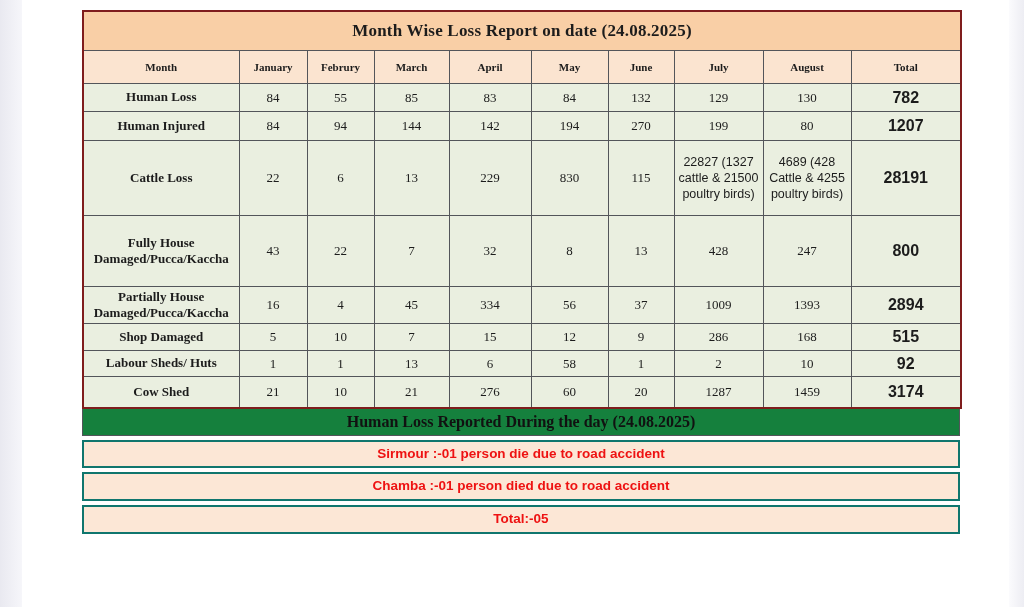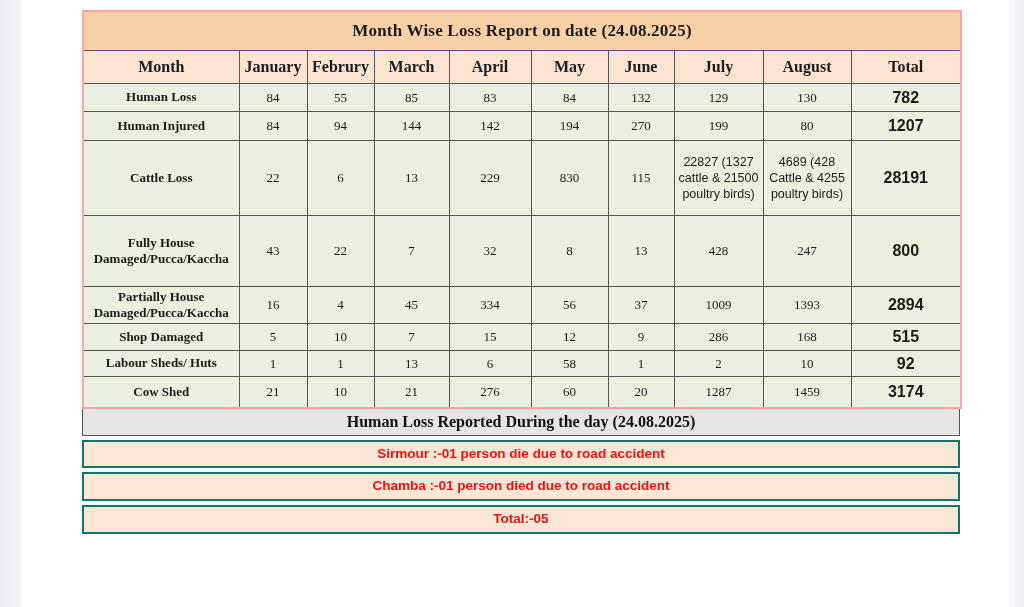--- a/index.html
+++ b/index.html
@@ -14,34 +14,34 @@
     background:linear-gradient(to right,#e9e9f0,#f6f6fa);
   }
   .edge-strip-right{
     position:absolute;right:0;top:0;width:15px;height:607px;
     background:linear-gradient(to left,#ededf3,#fbfbfd);
   }
   .content{position:absolute;left:82px;top:10px;width:878px;}
 
   table.report{
     border-collapse:collapse;table-layout:fixed;width:878px;
-    border:2px solid #fca5a5;
+    border:2px solid #7f1d1d;
   }
   table.report td,table.report th{
     border:1px solid #53555a;
     text-align:center;vertical-align:middle;
     padding:1px 2px;color:#1c1c1c;overflow:hidden;
   }
   tr.title-row td{
     background:#f9cfa6;height:36px;
     font-weight:bold;font-size:17px;letter-spacing:.2px;
   }
   tr.header-row th{
     background:#fbe4d0;height:30px;
-    font-weight:bold;font-size:16px;
+    font-weight:bold;font-size:11px;
   }
   tbody tr td{background:#eaefe0;font-size:13px;}
   td.row-label{font-weight:bold;font-size:13px;line-height:1.25;padding:1px 6px;}
   td.num{font-size:13px;}
   td.sans-cell{
     font-family:"Liberation Sans", sans-serif;
     font-size:12.5px;line-height:1.3;padding:1px 3px;
   }
   td.total{
     font-family:"Liberation Sans", sans-serif;
@@ -52,21 +52,21 @@
   tbody tr:nth-child(3){height:75px;}
   tbody tr:nth-child(4){height:71px;}
   tbody tr:nth-child(5){height:37px;}
   tbody tr:nth-child(6){height:27px;}
   tbody tr:nth-child(7){height:26px;}
   tbody tr:nth-child(8){height:31px;}
 
   .section-bar{
     box-sizing:border-box;width:878px;min-height:27px;
     margin-top:0;border:1px solid #53555a;border-top:none;
-    background:#e5e5e5;display:flex;align-items:center;justify-content:center;
+    background:#15803d;display:flex;align-items:center;justify-content:center;
     font-weight:bold;font-size:16px;color:#111;
   }
   .notes{width:878px;}
   .note{
     box-sizing:border-box;width:878px;min-height:28px;
     border:2px solid #0f766e;
     background:#fce7d6;
     display:flex;align-items:center;justify-content:center;
     text-align:center;
     font-family:"Liberation Sans", sans-serif;

